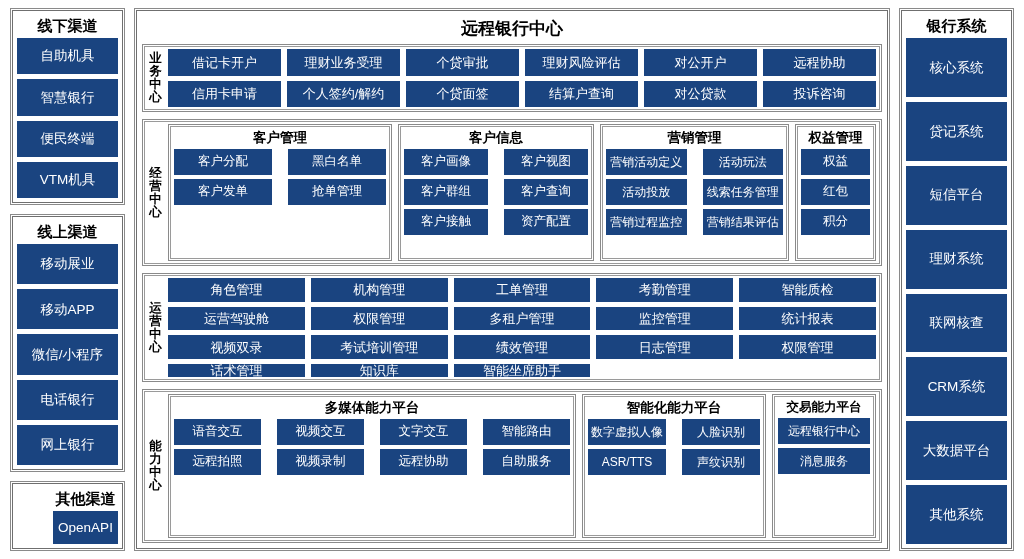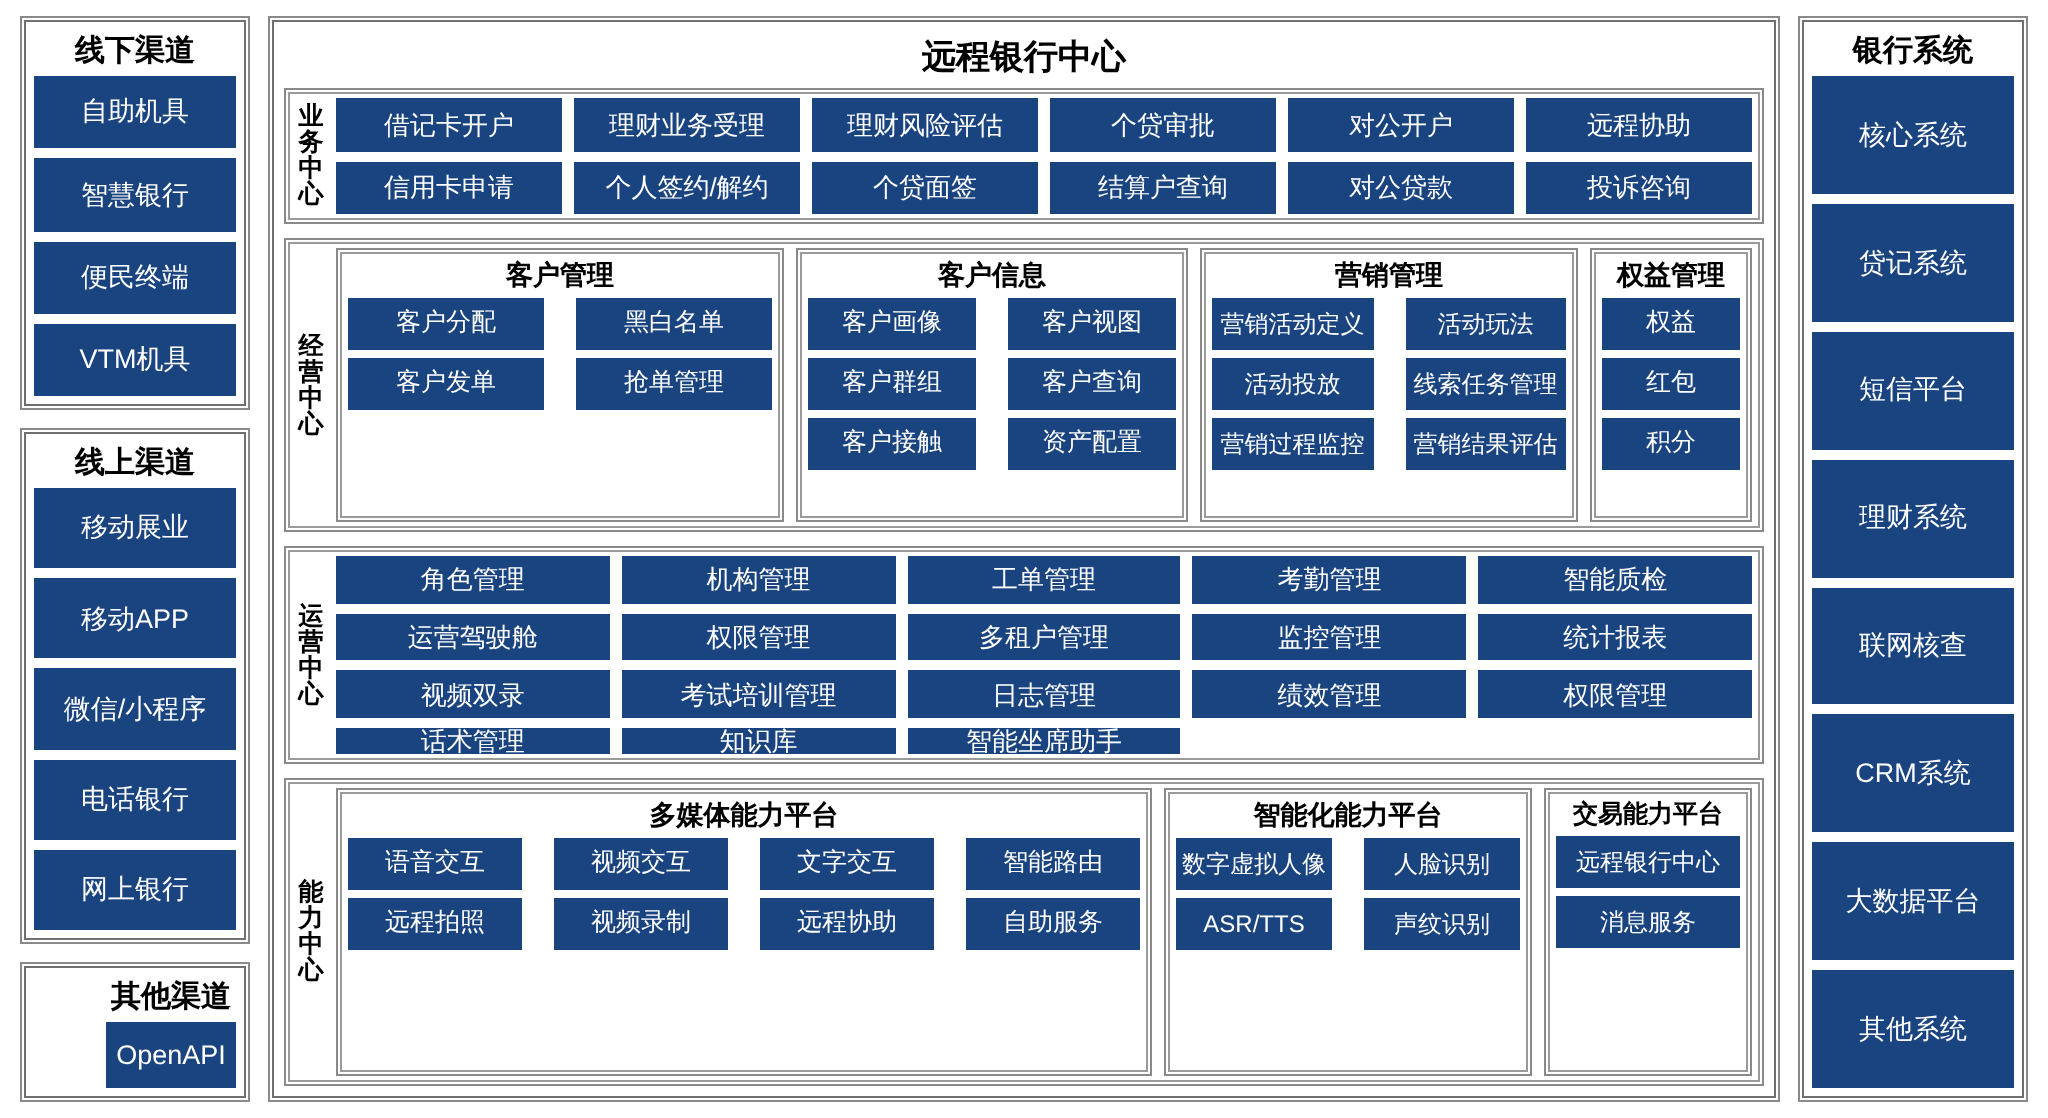--- a/index.html
+++ b/index.html
@@ -261,22 +261,22 @@
         <div class="vlabel">
           <span>业</span>
           <span>务</span>
           <span>中</span>
           <span>心</span>
         </div>
         <div class="sec-body">
           <div class="tile-grid grid-biz">
             <div class="tile">借记卡开户</div>
             <div class="tile">理财业务受理</div>
+            <div class="tile">个贷审批</div>
             <div class="tile">理财风险评估</div>
-            <div class="tile">个贷审批</div>
             <div class="tile">对公开户</div>
             <div class="tile">远程协助</div>
             <div class="tile">信用卡申请</div>
             <div class="tile">个人签约/解约</div>
             <div class="tile">个贷面签</div>
             <div class="tile">结算户查询</div>
             <div class="tile">对公贷款</div>
             <div class="tile">投诉咨询</div>
           </div>
         </div>
@@ -351,22 +351,22 @@
             <div class="tile">工单管理</div>
             <div class="tile">考勤管理</div>
             <div class="tile">智能质检</div>
             <div class="tile">运营驾驶舱</div>
             <div class="tile">权限管理</div>
             <div class="tile">多租户管理</div>
             <div class="tile">监控管理</div>
             <div class="tile">统计报表</div>
             <div class="tile">视频双录</div>
             <div class="tile">考试培训管理</div>
+            <div class="tile">绩效管理</div>
             <div class="tile">日志管理</div>
-            <div class="tile">绩效管理</div>
             <div class="tile">权限管理</div>
             <div class="tile">话术管理</div>
             <div class="tile">知识库</div>
             <div class="tile">智能坐席助手</div>
           </div>
         </div>
       </div>
 
       <div class="ibox section sec-cap">
         <div class="vlabel">

